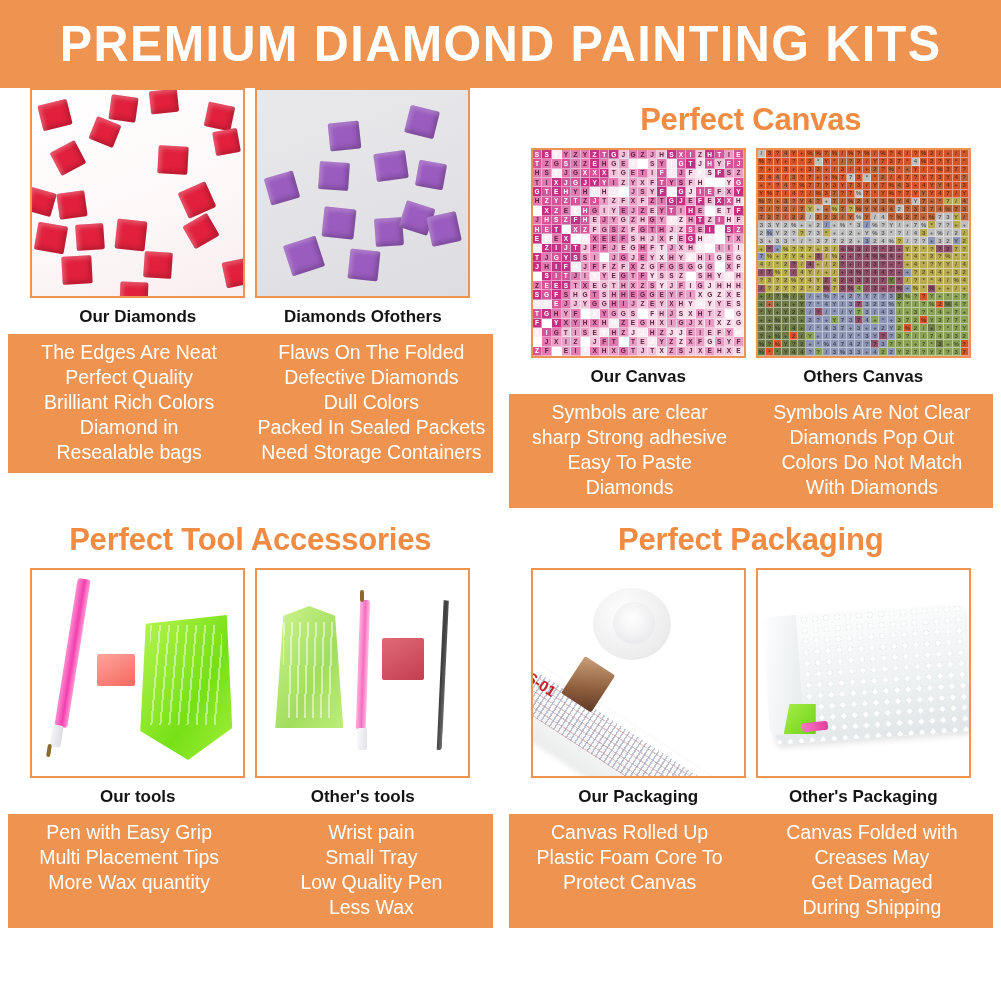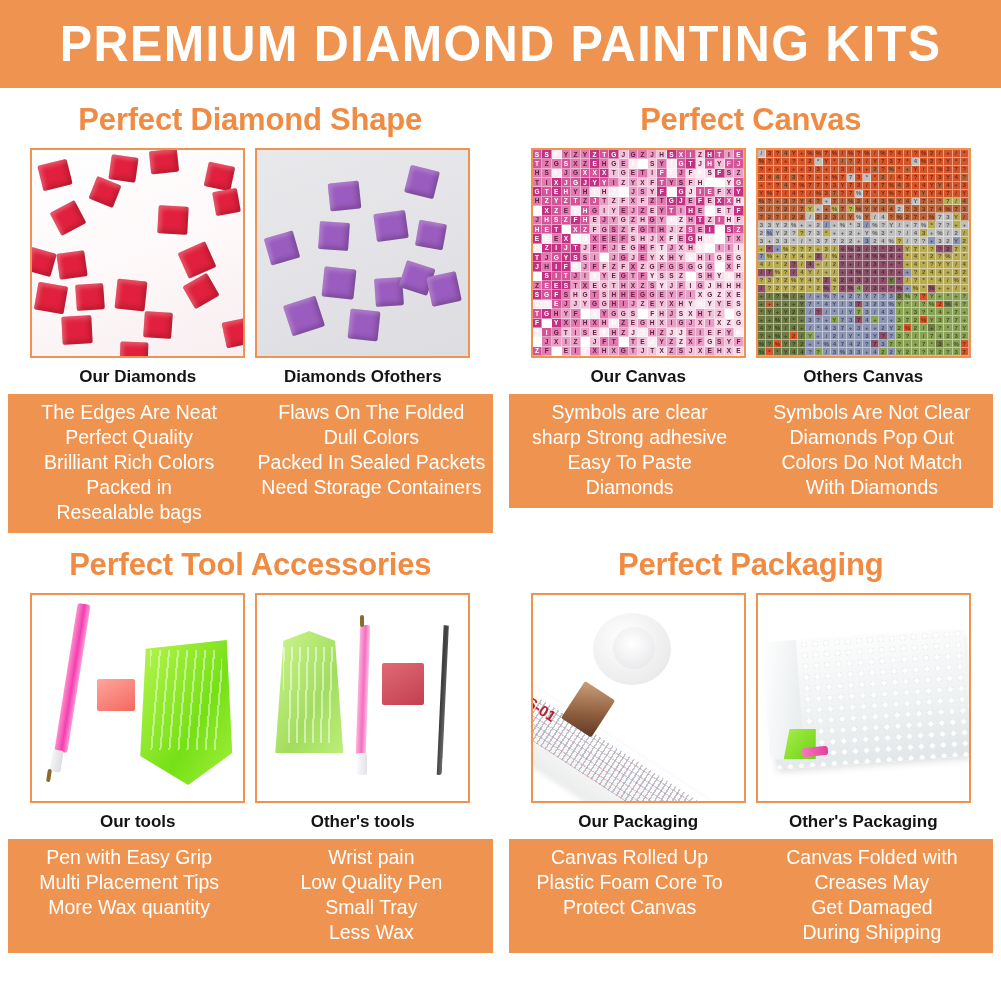--- a/index.html
+++ b/index.html
@@ -113,21 +113,20 @@
 
 <div class="page">
 
   <div class="banner">
     <div class="banner-title">PREMIUM DIAMOND PAINTING KITS</div>
   </div>
 
   <div class="row">
 
     <div class="half">
-      <div class="sec-title">Perfect Diamond Shape</div>
       <div class="pair">
         <div class="cell">
           <div class="photo">
             <div class="bg-white"></div>
             <div class="drill red" style="left:8px;top:12px;width:30px;height:26px;transform:rotate(-14deg);"></div>
             <div class="drill red" style="left:60px;top:30px;width:26px;height:24px;transform:rotate(22deg);"></div>
             <div class="drill red" style="left:78px;top:6px;width:27px;height:25px;transform:rotate(8deg);"></div>
             <div class="drill red" style="left:118px;top:0px;width:28px;height:23px;transform:rotate(-6deg);"></div>
             <div class="drill red" style="left:174px;top:14px;width:27px;height:25px;transform:rotate(12deg);"></div>
             <div class="drill red" style="left:182px;top:40px;width:25px;height:24px;transform:rotate(-10deg);"></div>
@@ -164,25 +163,26 @@
             <div class="drill purple" style="left:92px;top:160px;width:30px;height:30px;transform:rotate(6deg);"></div>
           </div>
           <div class="caption">Diamonds Ofothers</div>
         </div>
       </div>
       <div class="feat-box">
         <div class="feat-col">
           <div>The Edges Are Neat</div>
           <div>Perfect Quality</div>
           <div>Brilliant Rich Colors</div>
-          <div>Packed in</div>
+          <div>Diamond in</div>
           <div>Resealable bags</div>
         </div>
         <div class="feat-col">
           <div>Flaws On The Folded</div>
+          <div>Defective Diamonds</div>
           <div>Dull Colors</div>
           <div>Packed In Sealed Packets</div>
           <div>Need Storage Containers</div>
         </div>
       </div>
     </div>
 
     <div class="half">
       <div class="sec-title">Perfect Canvas</div>
       <div class="pair">
@@ -1429,22 +1429,22 @@
         </div>
       </div>
       <div class="feat-box">
         <div class="feat-col">
           <div>Pen with Easy Grip</div>
           <div>Multi Placement Tips</div>
           <div>More Wax quantity</div>
         </div>
         <div class="feat-col">
           <div>Wrist pain</div>
+          <div>Small Tray</div>
           <div>Low Quality Pen</div>
-          <div>Small Tray</div>
           <div>Less Wax</div>
         </div>
       </div>
     </div>
 
     <div class="half">
       <div class="sec-title">Perfect Packaging</div>
       <div class="pair">
         <div class="cell">
           <div class="photo">

